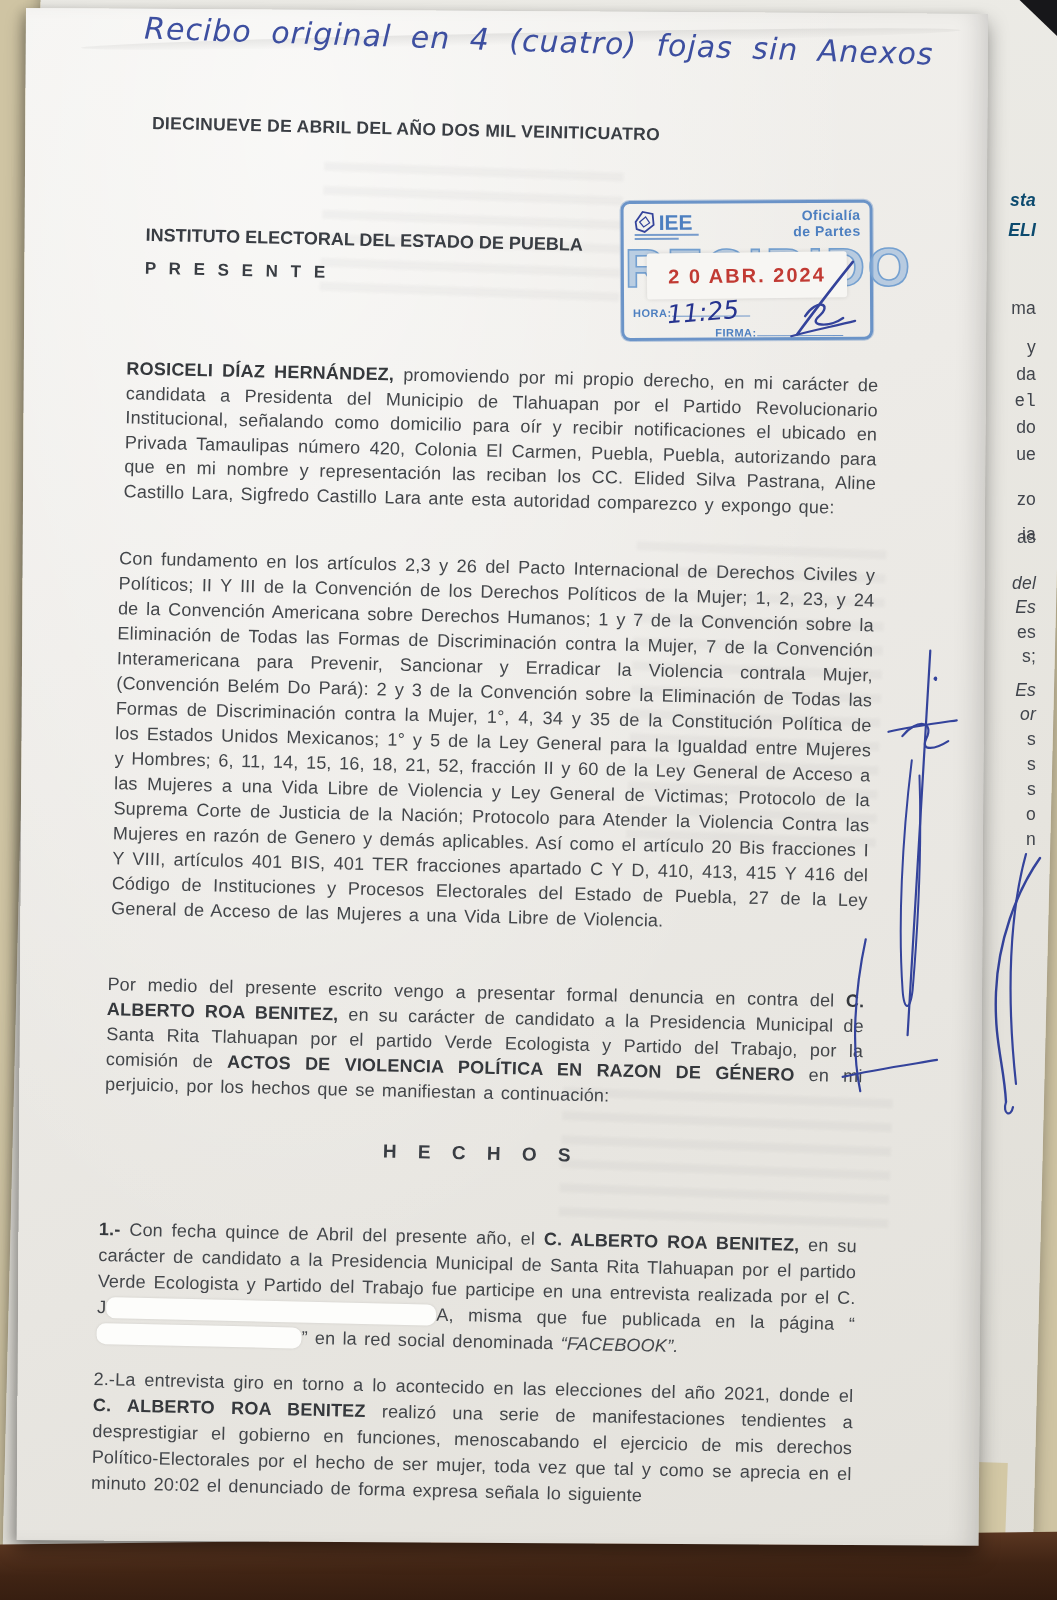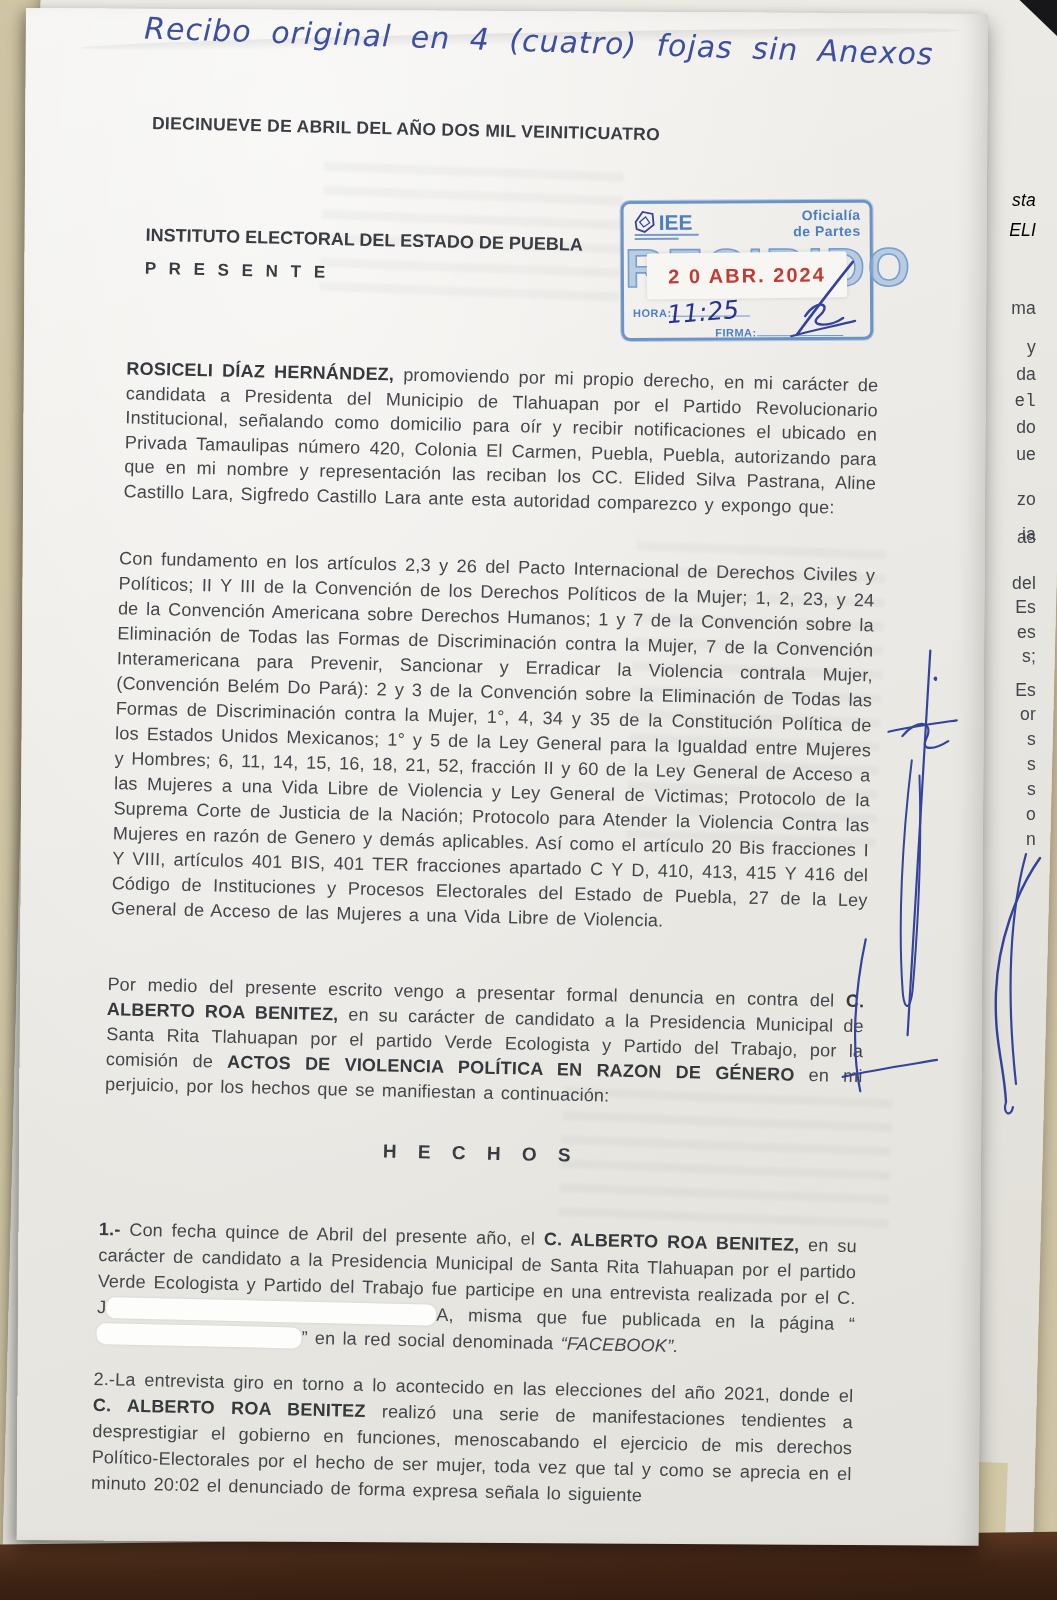--- a/index.html
+++ b/index.html
@@ -21,22 +21,22 @@
                background:linear-gradient(175deg,#ecebe6 0%,#e6e4de 55%,#dfddd6 100%);
                box-shadow:0 6px 16px rgba(0,0,0,0.35);}
 
   .dark-corner{position:absolute;right:0;top:0;width:48px;height:36px;
                background:#17171a;clip-path:polygon(22% 0,100% 0,100% 100%);}
 
   
   .frag-col{position:absolute;left:990px;top:0;width:56px;height:1000px;}
   .frag{position:absolute;right:10px;white-space:nowrap;font-size:17.5px;color:#41454c;
         letter-spacing:0.2px;}
-  .frag.bi{font-weight:normal;font-style:italic;color:#000000;}
-  .frag.i{}
+  .frag.bi{font-weight:bold;font-style:italic;color:#0c4a6e;}
+  .frag.i{font-style:italic;}
 
   .under-sign{position:absolute;left:982px;top:852px;}
 
   
   .sheet{position:absolute;left:26px;top:8px;width:962px;height:1532px;
          transform:rotate(0.35deg);transform-origin:0 0;
          background:linear-gradient(160deg,#f3f2ef 0%,#edebe7 35%,#e8e6e1 70%,#e3e1db 100%);
          box-shadow:0 10px 20px rgba(0,0,0,0.38),-5px 2px 10px rgba(0,0,0,0.15),
                     inset -20px 0 26px -14px rgba(0,0,0,0.16);}
   .sheet::before{content:"";position:absolute;inset:0;

